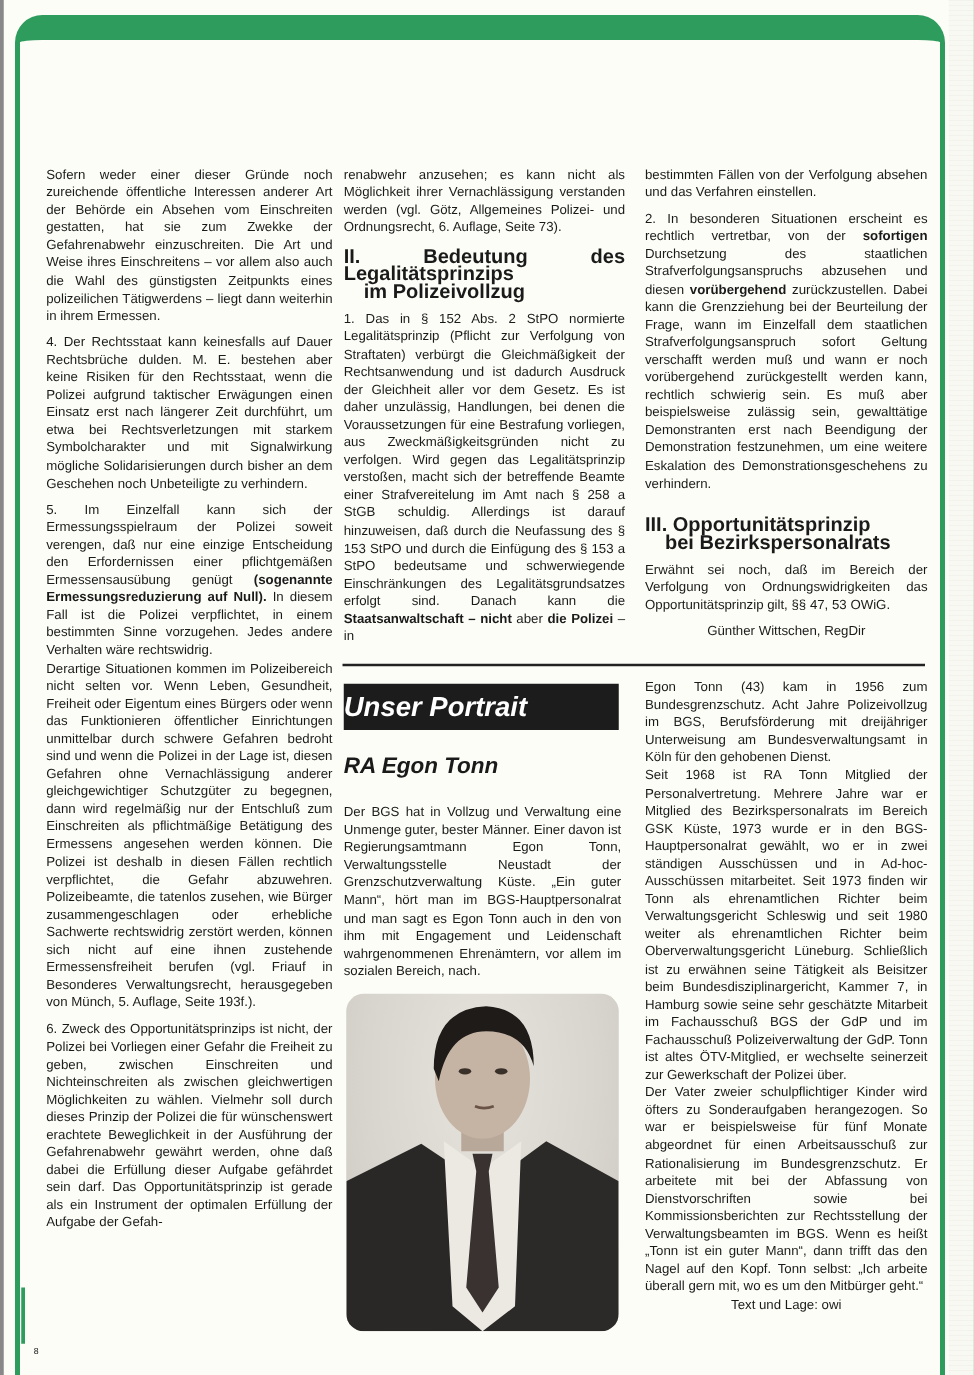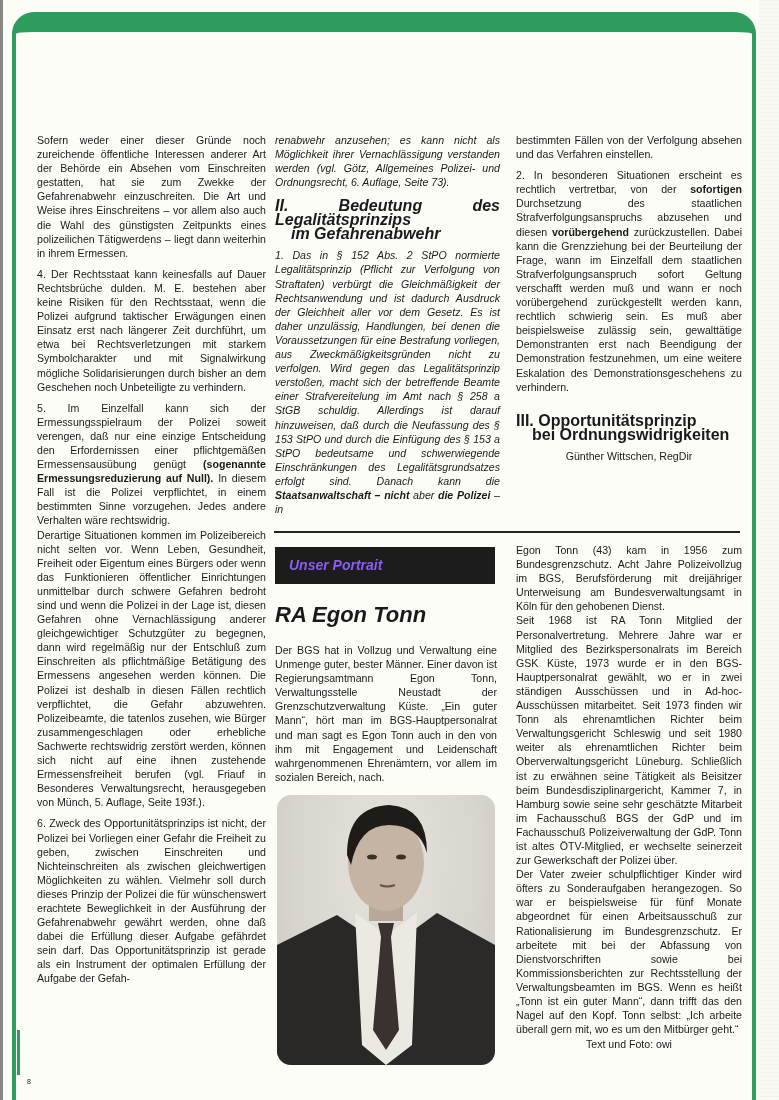--- a/index.html
+++ b/index.html
@@ -12,37 +12,37 @@
     border: 4px solid #2e9c5c; border-top: 20px solid #2e9c5c; border-bottom: none;
     border-radius: 22px 22px 0 0; box-sizing: border-box;
   }
   .page-spine {
     position: absolute; left: 0; top: 0; width: 3px; height: 1100px; background: #888;
   }
   .col { position: absolute; font-size: 10.6px; line-height: 14.1px; text-align: justify; }
   .col p { margin: 0 0 7px 0; }
   .col p.tight { margin-bottom: 0; }
   .c1 { left: 37px; top: 133px; width: 229px; }
-  .c2 { left: 275px; top: 133px; width: 225px; font-style: italic; }
+  .c2 { left: 275px; top: 133px; width: 225px; }
   .c3 { left: 516px; top: 133px; width: 226px; }
   .hang { padding-left: 9px; text-indent: -9px; }
   h3 { font-size: 16px; line-height: 14px; margin: 10px 0 7px 0; font-weight: bold; }
   h3 .l2 { display: block; padding-left: 16px; }
   b { font-weight: bold; }
   .sig { text-align: center; margin-top: 4px; }
   .rule {
     position: absolute; left: 274px; top: 531px; width: 466px; height: 2px; background: #222;
   }
   .banner {
     position: absolute; left: 275px; top: 547px; width: 220px; height: 37px; background: #1c1c1c;
-    color: #8b5cf6; font-size: 14px; font-weight: bold; font-style: italic; line-height: 37px;
-    padding-left: 14px; box-sizing: border-box;
+    color: #ffffff; font-size: 22px; font-weight: bold; font-style: italic; line-height: 37px;
+    box-sizing: border-box;
   }
   .portrait-title {
-    position: absolute; left: 275px; top: 602px; font-size: 22px; font-weight: bold; font-style: italic;
+    position: absolute; left: 275px; top: 602px; font-size: 18px; font-weight: bold; font-style: italic;
   }
   .intro { position: absolute; left: 275px; top: 643px; width: 222px; font-size: 10.6px; line-height: 14.1px; text-align: justify; }
   .photo {
     position: absolute; left: 277px; top: 795px; width: 218px; height: 270px;
     border-radius: 14px; overflow: hidden;
     background: radial-gradient(ellipse at 50% 25%, #e6e3dc 0%, #d8d5ce 60%, #cbc7c0 100%);
   }
   .bio { position: absolute; left: 516px; top: 543px; width: 226px; font-size: 10.6px; line-height: 14.1px; text-align: justify; }
   .bio p { margin: 0; }
   .pageno { position: absolute; left: 27px; top: 1078px; font-size: 7px; }
@@ -63,32 +63,33 @@
   <p>4. Der Rechtsstaat kann keinesfalls auf Dauer Rechtsbrüche dulden. M. E. bestehen aber keine Risiken für den Rechtsstaat, wenn die Polizei aufgrund taktischer Erwägungen einen Einsatz erst nach längerer Zeit durchführt, um etwa bei Rechtsverletzungen mit starkem Symbolcharakter und mit Signalwirkung mögliche Solidarisierungen durch bisher an dem Geschehen noch Unbeteiligte zu verhindern.</p>
   <p class="tight"><span>5. Im Einzelfall kann sich der Ermessungsspielraum der Polizei soweit verengen, daß nur eine einzige Entscheidung den Erfordernissen einer pflichtgemäßen Ermessensausübung genügt </span><b>(sogenannte Ermessungsreduzierung auf Null).</b><span> In diesem Fall ist die Polizei verpflichtet, in einem bestimmten Sinne vorzugehen. Jedes andere Verhalten wäre rechtswidrig.</span></p>
   <p>Derartige Situationen kommen im Polizeibereich nicht selten vor. Wenn Leben, Gesundheit, Freiheit oder Eigentum eines Bürgers oder wenn das Funktionieren öffentlicher Einrichtungen unmittelbar durch schwere Gefahren bedroht sind und wenn die Polizei in der Lage ist, diesen Gefahren ohne Vernachlässigung anderer gleichgewichtiger Schutzgüter zu begegnen, dann wird regelmäßig nur der Entschluß zum Einschreiten als pflichtmäßige Betätigung des Ermessens angesehen werden können. Die Polizei ist deshalb in diesen Fällen rechtlich verpflichtet, die Gefahr abzuwehren. Polizeibeamte, die tatenlos zusehen, wie Bürger zusammengeschlagen oder erhebliche Sachwerte rechtswidrig zerstört werden, können sich nicht auf eine ihnen zustehende Ermessensfreiheit berufen (vgl. Friauf in Besonderes Verwaltungsrecht, herausgegeben von Münch, 5. Auflage, Seite 193f.).</p>
   <p>6. Zweck des Opportunitätsprinzips ist nicht, der Polizei bei Vorliegen einer Gefahr die Freiheit zu geben, zwischen Einschreiten und Nichteinschreiten als zwischen gleichwertigen Möglichkeiten zu wählen. Vielmehr soll durch dieses Prinzip der Polizei die für wünschenswert erachtete Beweglichkeit in der Ausführung der Gefahrenabwehr gewährt werden, ohne daß dabei die Erfüllung dieser Aufgabe gefährdet sein darf. Das Opportunitätsprinzip ist gerade als ein Instrument der optimalen Erfüllung der Aufgabe der Gefah-</p>
 </div>
 
 <div class="col c2">
   <p>renabwehr anzusehen; es kann nicht als Möglichkeit ihrer Vernachlässigung verstanden werden (vgl. Götz, Allgemeines Polizei- und Ordnungsrecht, 6. Auflage, Seite 73).</p>
   <h3>
     <span>II. Bedeutung des Legalitätsprinzips</span>
-    <span class="l2">im Gefahrenabwehr</span>
+    <span class="l2">im Polizeivollzug</span>
   </h3>
   <p><span>1. Das in § 152 Abs. 2 StPO normierte Legalitätsprinzip (Pflicht zur Verfolgung von Straftaten) verbürgt die Gleichmäßigkeit der Rechtsanwendung und ist dadurch Ausdruck der Gleichheit aller vor dem Gesetz. Es ist daher unzulässig, Handlungen, bei denen die Voraussetzungen für eine Bestrafung vorliegen, aus Zweckmäßigkeitsgründen nicht zu verfolgen. Wird gegen das Legalitätsprinzip verstoßen, macht sich der betreffende Beamte einer Strafvereitelung im Amt nach § 258 a StGB schuldig. Allerdings ist darauf hinzuweisen, daß durch die Neufassung des § 153 StPO und durch die Einfügung des § 153 a StPO bedeutsame und schwerwiegende Einschränkungen des Legalitätsgrundsatzes erfolgt sind. Danach kann die </span><b>Staatsanwaltschaft – nicht</b><span> aber </span><b>die Polizei</b><span> – in</span></p>
 </div>
 
 <div class="col c3">
   <p>bestimmten Fällen von der Verfolgung absehen und das Verfahren einstellen.</p>
   <p><span>2. In besonderen Situationen erscheint es rechtlich vertretbar, von der </span><b>sofortigen</b><span> Durchsetzung des staatlichen Strafverfolgungsanspruchs abzusehen und diesen </span><b>vorübergehend</b><span> zurückzustellen. Dabei kann die Grenzziehung bei der Beurteilung der Frage, wann im Einzelfall dem staatlichen Strafverfolgungsanspruch sofort Geltung verschafft werden muß und wann er noch vorübergehend zurückgestellt werden kann, rechtlich schwierig sein. Es muß aber beispielsweise zulässig sein, gewalttätige Demonstranten erst nach Beendigung der Demonstration festzunehmen, um eine weitere Eskalation des Demonstrationsgeschehens zu verhindern.</span></p>
   <h3 style="margin-top:20px">
     <span>III. Opportunitätsprinzip</span>
-    <span class="l2">bei Ordnungswidrigkeiten</span>
+    <span class="l2">bei Bezirkspersonalrats</span>
   </h3>
+  <p>Erwähnt sei noch, daß im Bereich der Verfolgung von Ordnungswidrigkeiten das Opportunitätsprinzip gilt, §§ 47, 53 OWiG.</p>
   <p class="sig">Günther Wittschen, RegDir</p>
 </div>
 
 <div class="rule"></div>
 
 <div class="banner">Unser Portrait</div>
 <div class="portrait-title">RA Egon Tonn</div>
 <div class="intro">Der BGS hat in Vollzug und Verwaltung eine Unmenge guter, bester Männer. Einer davon ist Regierungsamtmann Egon Tonn, Verwaltungsstelle Neustadt der Grenzschutzverwaltung Küste. „Ein guter Mann“, hört man im BGS-Hauptpersonalrat und man sagt es Egon Tonn auch in den von ihm mit Engagement und Leidenschaft wahrgenommenen Ehrenämtern, vor allem im sozialen Bereich, nach.</div>
 
 <div class="photo" title="Portrait photo of Egon Tonn in suit and tie">
@@ -110,16 +111,16 @@
     <ellipse cx="95" cy="62" rx="5" ry="2.5" fill="#3a302a"></ellipse>
     <ellipse cx="124" cy="62" rx="5" ry="2.5" fill="#3a302a"></ellipse>
     <path d="M103 90 Q110 93 118 90" stroke="#6a5346" stroke-width="2" fill="none"></path>
   </svg>
 </div>
 
 <div class="bio">
   <p>Egon Tonn (43) kam in 1956 zum Bundesgrenzschutz. Acht Jahre Polizeivollzug im BGS, Berufsförderung mit dreijähriger Unterweisung am Bundesverwaltungsamt in Köln für den gehobenen Dienst.</p>
   <p>Seit 1968 ist RA Tonn Mitglied der Personalvertretung. Mehrere Jahre war er Mitglied des Bezirkspersonalrats im Bereich GSK Küste, 1973 wurde er in den BGS-Hauptpersonalrat gewählt, wo er in zwei ständigen Ausschüssen und in Ad-hoc-Ausschüssen mitarbeitet. Seit 1973 finden wir Tonn als ehrenamtlichen Richter beim Verwaltungsgericht Schleswig und seit 1980 weiter als ehrenamtlichen Richter beim Oberverwaltungsgericht Lüneburg. Schließlich ist zu erwähnen seine Tätigkeit als Beisitzer beim Bundesdisziplinargericht, Kammer 7, in Hamburg sowie seine sehr geschätzte Mitarbeit im Fachausschuß BGS der GdP und im Fachausschuß Polizeiverwaltung der GdP. Tonn ist altes ÖTV-Mitglied, er wechselte seinerzeit zur Gewerkschaft der Polizei über.</p>
   <p>Der Vater zweier schulpflichtiger Kinder wird öfters zu Sonderaufgaben herangezogen. So war er beispielsweise für fünf Monate abgeordnet für einen Arbeitsausschuß zur Rationalisierung im Bundesgrenzschutz. Er arbeitete mit bei der Abfassung von Dienstvorschriften sowie bei Kommissionsberichten zur Rechtsstellung der Verwaltungsbeamten im BGS. Wenn es heißt „Tonn ist ein guter Mann“, dann trifft das den Nagel auf den Kopf. Tonn selbst: „Ich arbeite überall gern mit, wo es um den Mitbürger geht.“</p>
-  <p class="sig" style="margin-top:1px">Text und Foto: owi</p>
+  <p class="sig" style="margin-top:1px">Text und Lage: owi</p>
 </div>
 
 <div class="pageno">8</div>
 
 </body></html>

